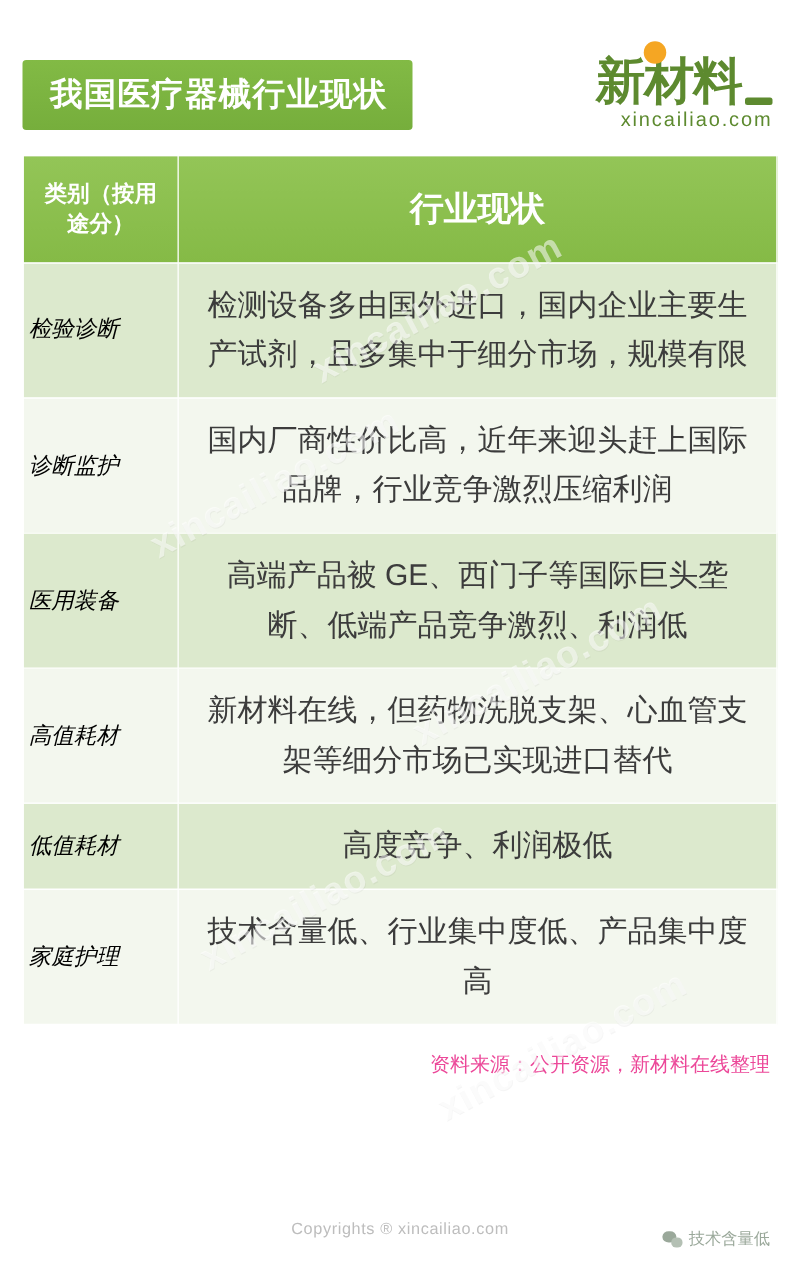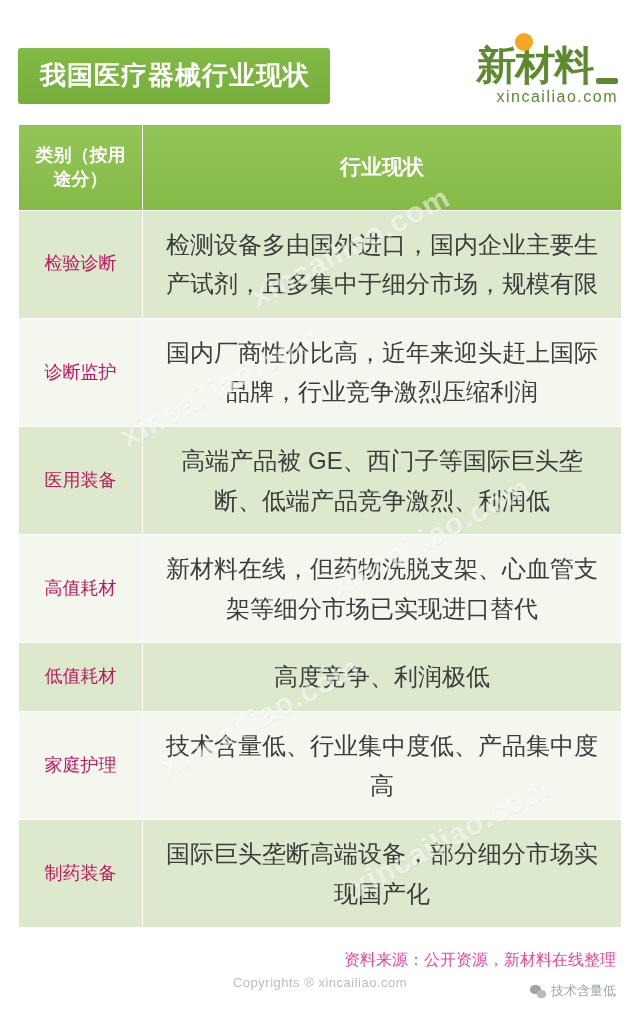--- a/index.html
+++ b/index.html
@@ -105,32 +105,33 @@
     background: linear-gradient(180deg, #93c557 0%, #85ba46 100%);
     color: #ffffff;
     font-size: 19px;
     font-weight: bold;
     padding: 18px 8px;
     border: 1px solid #ffffff;
     line-height: 1.35;
     vertical-align: middle;
   }
   table.data th.head-cat { font-size: 18px; }
-  table.data th.head-status { font-size: 21px; }
+  table.data th.head-status { font-size: 27px; }
 
   table.data td {
     border: 1px solid #ffffff;
     vertical-align: middle;
     line-height: 1.65;
   }
   td.cat {
     font-size: 18px;
-    color: #be185d;
-    text-align: center;
+    color: #000000;
+    text-align: left;
     padding: 14px 4px;
+    font-style: italic;
   }
   td.desc {
     font-size: 24px;
     color: #3c3c3c;
     text-align: center;
     padding: 14px 18px;
   }
   tr.shade td { background: #dce9cd; }
   tr.plain td { background: #f3f7ee; }
 
@@ -239,24 +240,20 @@
         <td class="desc">新材料在线，但药物洗脱支架、心血管支架等细分市场已实现进口替代</td>
       </tr>
       <tr class="shade">
         <td class="cat">低值耗材</td>
         <td class="desc">高度竞争、利润极低</td>
       </tr>
       <tr class="plain">
         <td class="cat">家庭护理</td>
         <td class="desc">技术含量低、行业集中度低、产品集中度高</td>
       </tr>
-      <tr class="shade">
-        <td class="cat">制药装备</td>
-        <td class="desc">国际巨头垄断高端设备，部分细分市场实现国产化</td>
-      </tr>
     </tbody>
   </table>
 
   <div class="source">资料来源：公开资源，新材料在线整理</div>
 
   <div class="wm wm1">xincailiao.com</div>
   <div class="wm wm2">xincailiao.com</div>
   <div class="wm wm3">xincailiao.com</div>
   <div class="wm wm4">xincailiao.com</div>
   <div class="wm wm5">xincailiao.com</div>

